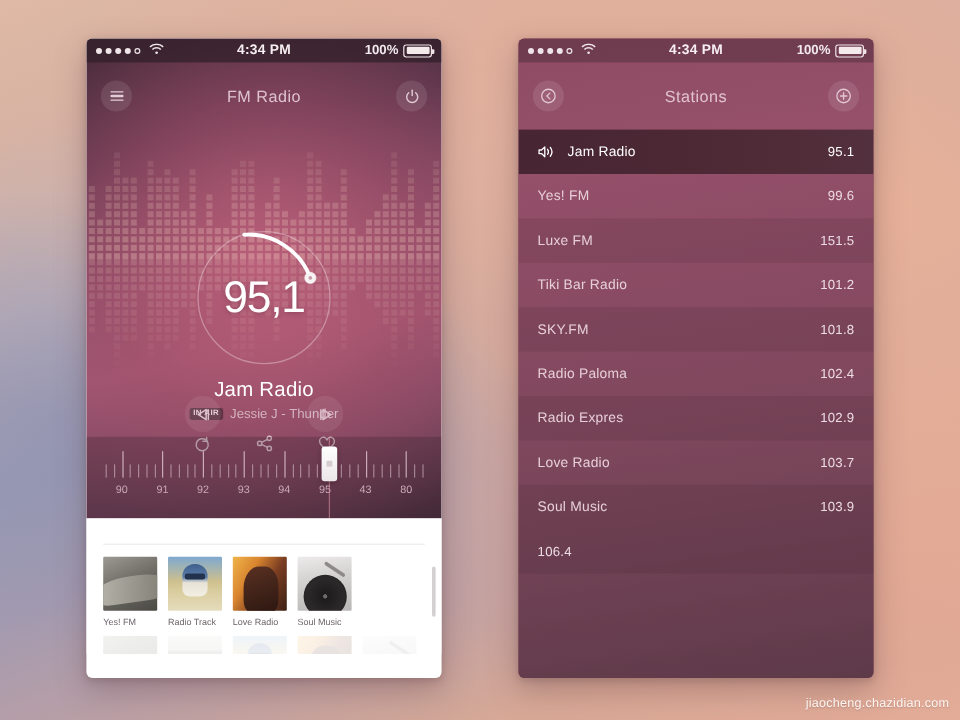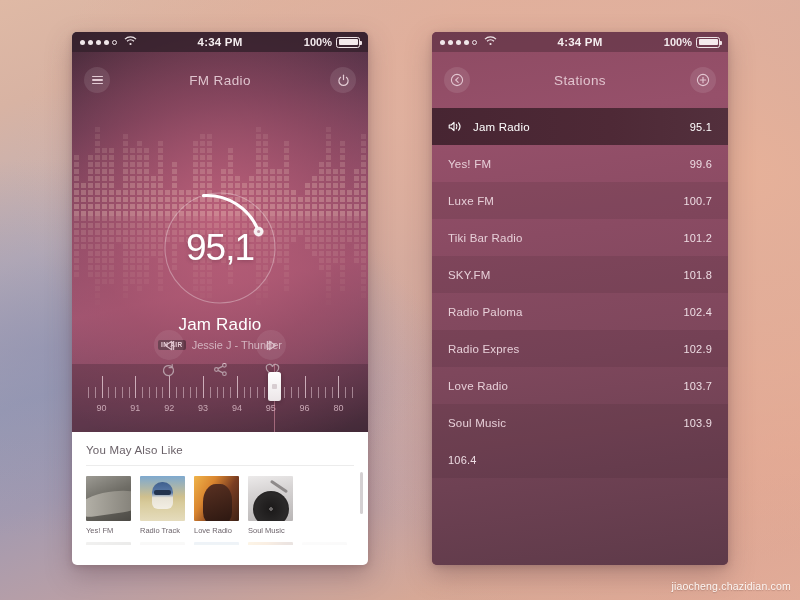--- a/index.html
+++ b/index.html
@@ -1228,30 +1228,29 @@
           <div class="tick min" style="left: 97.4359%;"></div>
           <div class="tick min" style="left: 100%;"></div>
         </div>
       <div class="rlabels" id="rlabels">
           <div class="rlab" style="left: 5.12821%;">90</div>
           <div class="rlab" style="left: 17.9487%;">91</div>
           <div class="rlab" style="left: 30.7692%;">92</div>
           <div class="rlab" style="left: 43.5897%;">93</div>
           <div class="rlab" style="left: 56.4103%;">94</div>
           <div class="rlab" style="left: 69.2308%;">95</div>
-          <div class="rlab" style="left: 82.0513%;">96</div>
+          <div class="rlab" style="left: 82.0513%;">43</div>
           <div class="rlab" style="left: 94.8718%;">80</div>
         </div>
       <div class="needle" id="needle" style="left: 202.154px;"></div>
       <div class="handle" id="handle" style="left: 195.654px; top: 8px;"></div>
     </div>
   </div>
 
   <div class="alsolike">
-    <div class="al-title">You May Also Like</div>
     <div class="al-rule"></div>
     <div class="al-row" id="alRow">
         <div class="al-item">
           <div class="al-thumb t1"></div>
           <div class="al-name">Yes! FM</div>
         </div>
         <div class="al-item">
           <div class="al-thumb t3"></div>
           <div class="al-name">Radio Track</div>
         </div>
@@ -1337,21 +1336,21 @@
           </span>
           <span class="nm">Jam Radio</span>
           <span class="fq">95.1</span>
         </div>
         <div class="strow">
           <span class="nm">Yes! FM</span>
           <span class="fq">99.6</span>
         </div>
         <div class="strow alt">
           <span class="nm">Luxe FM</span>
-          <span class="fq">100.7</span>
+          <span class="fq">151.5</span>
         </div>
         <div class="strow">
           <span class="nm">Tiki Bar Radio</span>
           <span class="fq">101.2</span>
         </div>
         <div class="strow alt">
           <span class="nm">SKY.FM</span>
           <span class="fq">101.8</span>
         </div>
         <div class="strow">

